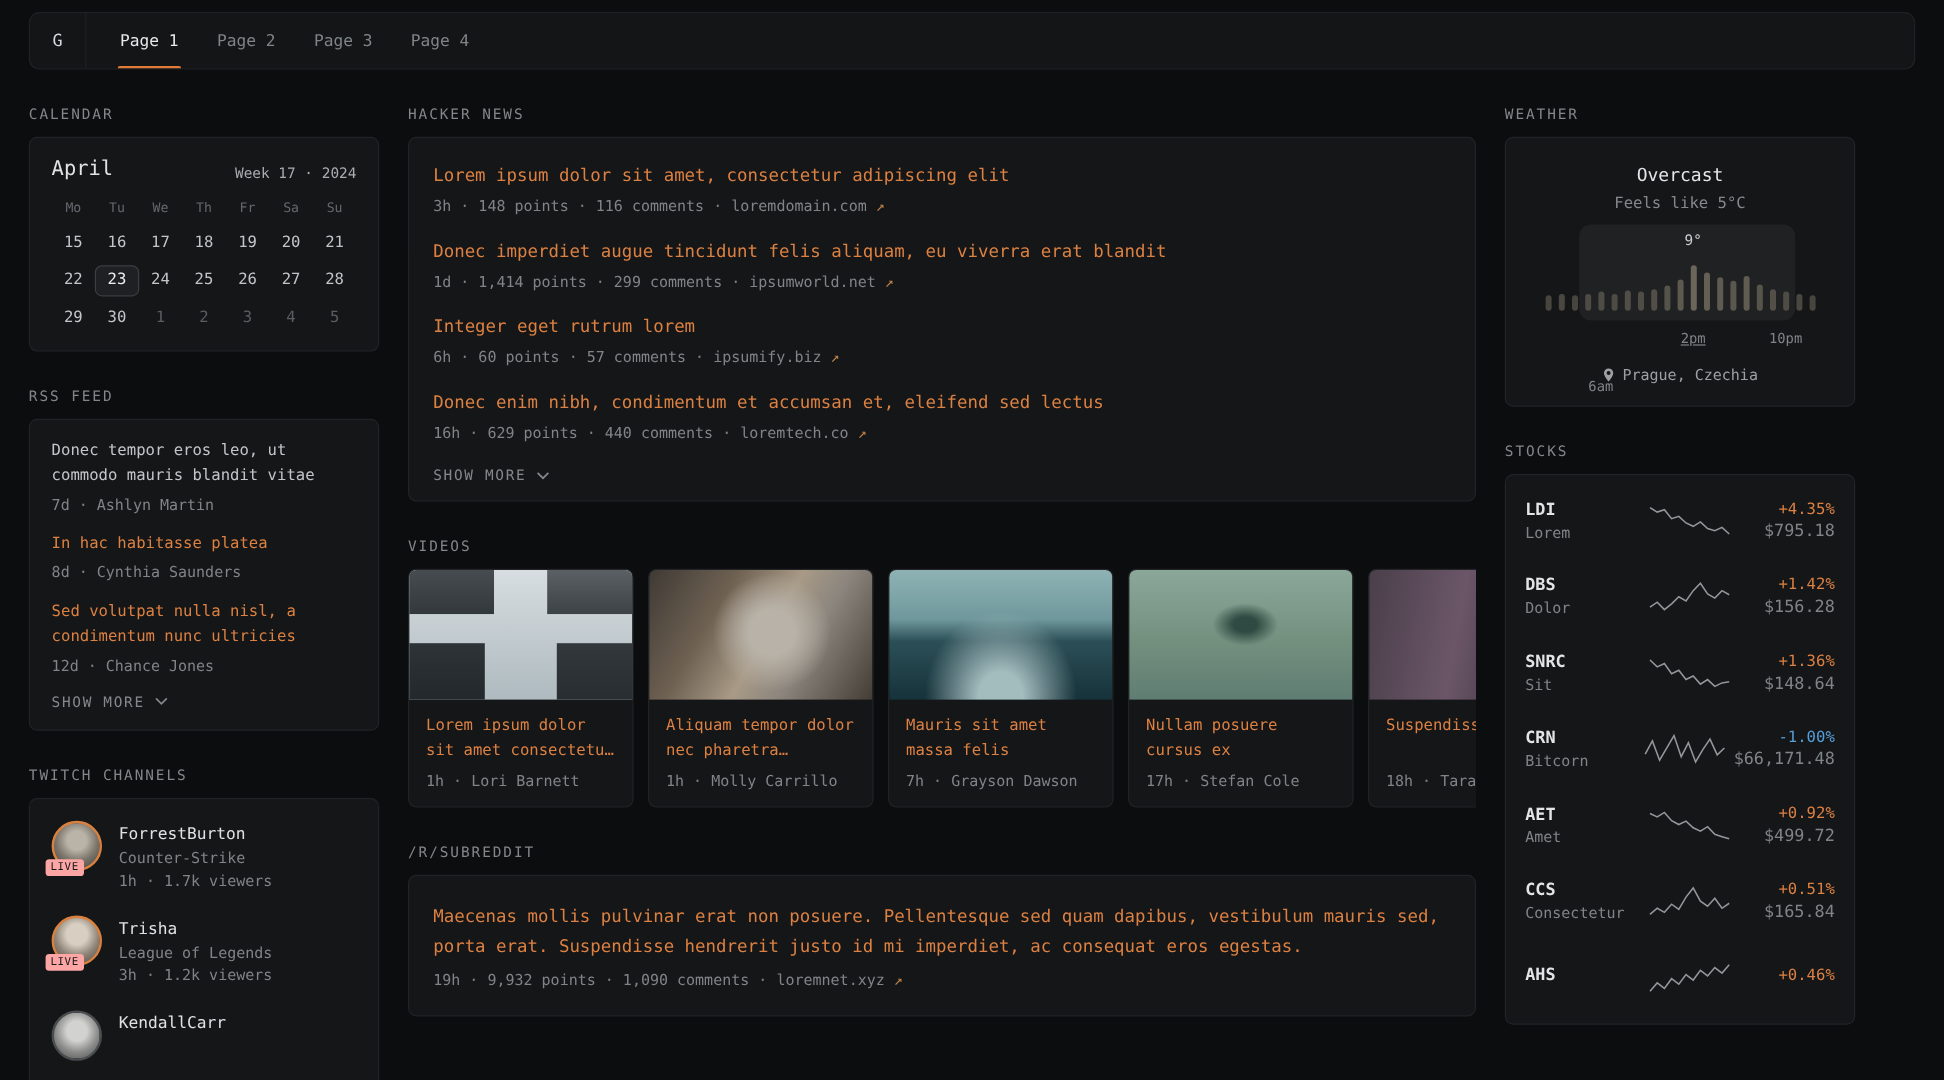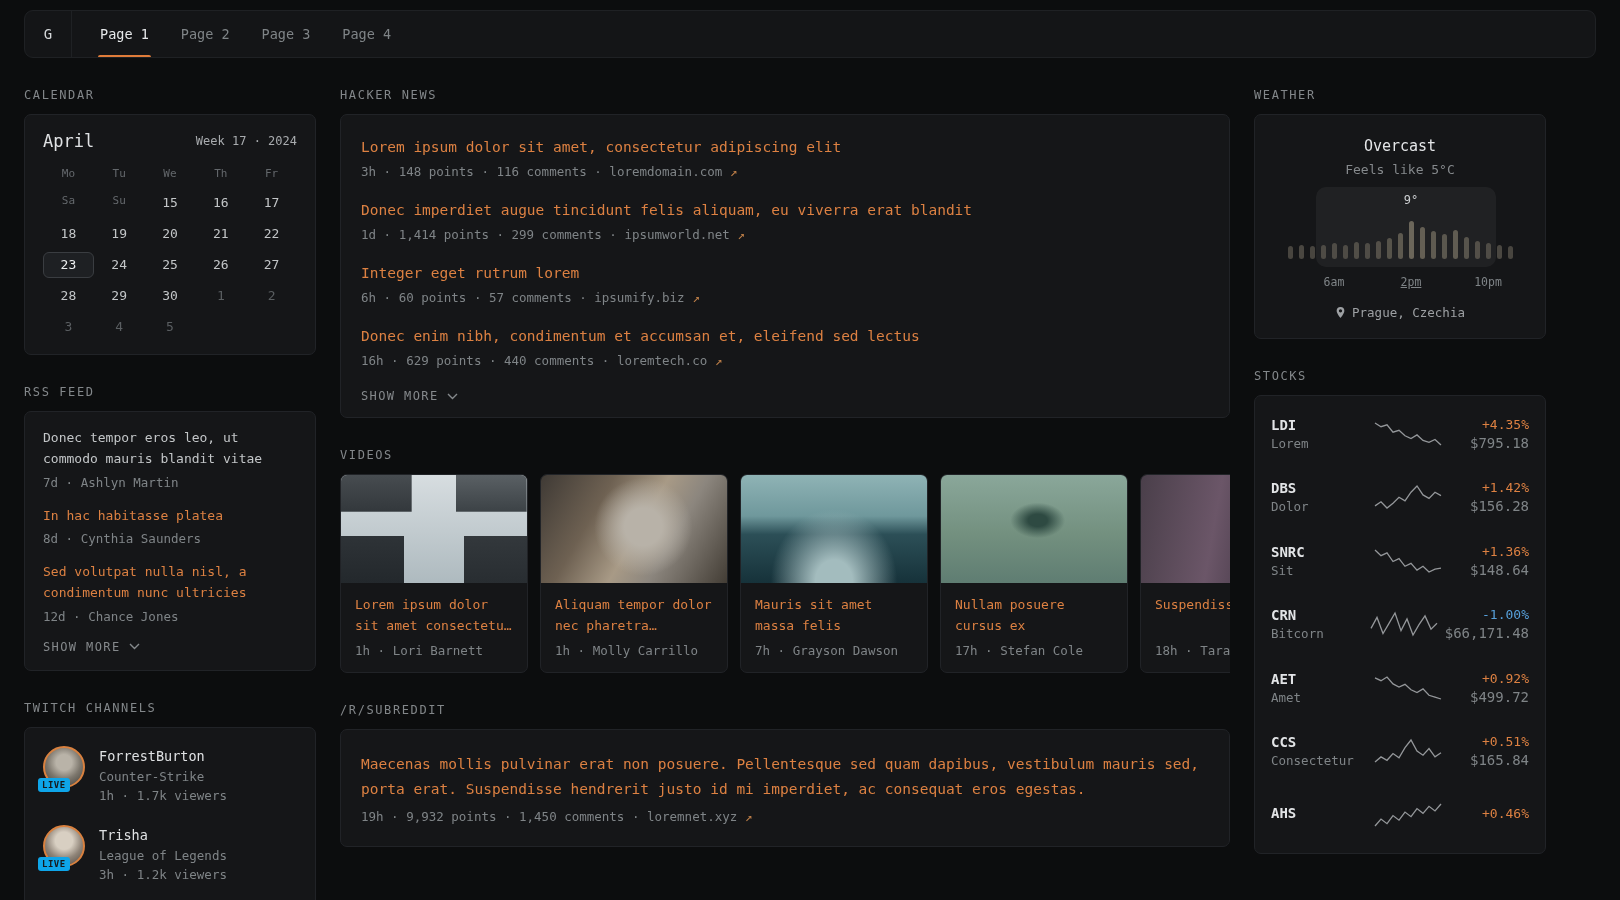--- a/index.html
+++ b/index.html
@@ -28,24 +28,24 @@
   .widget{margin-bottom:30px}
   .sec-title{font-size:12px;font-weight:normal;letter-spacing:1.6px;color:#83878a;margin-bottom:12px}
   .card{background:#151618;border:1px solid #212327;border-radius:7px}
   .pad{padding:16px 18px}
   .meta{font-size:12.5px;color:#7f8487;margin-top:5px}
   .accent{color:#dd8142}
   .arrow{color:#c08049}
 
   
   .cal-card{padding:16px 18px 14px}
-  .cal-head{display:flex;justify-content:space-between;align-items:center;margin-bottom:12px}
+  .cal-head{display:flex;justify-content:space-between;align-items:flex-end;margin-bottom:12px}
   .cal-month{font-size:17px;color:#e0e2e4}
   .cal-right{font-size:12px;color:#a9acaf}
-  .cal-grid{display:grid;grid-template-columns:repeat(5,1fr);row-gap:5px;text-align:center}
+  .cal-grid{display:grid;grid-template-columns:repeat(7,1fr);row-gap:5px;text-align:center}
   .cal-wd{font-size:11px;color:#64686c;height:22px;line-height:22px}
   .cal-day{font-size:13px;color:#c3c6c8;height:26px;line-height:26px}
   .cal-day.muted{color:#5a5e61}
   .cal-day.selected{background:#1e2023;border:1px solid #3a3d41;border-radius:6px;color:#eceeef;line-height:24px}
 
   
   .feed-item{margin-bottom:16px}
   .feed-title{font-size:13px;line-height:1.6;display:block}
   .feed-title.visited{color:#c3c6c8}
   .show-more{color:#85898c;font-size:12px;letter-spacing:1.4px;display:flex;align-items:center;gap:8px;margin-top:4px}
@@ -53,22 +53,22 @@
 
   
   .tw-card{padding:18px 18px 4px}
   .tw-row{display:flex;gap:14px;margin-bottom:22px;align-items:flex-start}
   .av-wrap{position:relative;flex:none}
   .avatar{width:42px;height:42px;border-radius:50%;border:2px solid #d9813f}
   .avatar.noring{border-color:#4a4d50}
   .av0{background:radial-gradient(circle at 50% 38%,#b9b3a8 0 26%,#7d776d 55%,#3d3a35 100%)}
   .av1{background:radial-gradient(circle at 50% 36%,#d8cfc2 0 28%,#8f8478 58%,#4a443d 100%)}
   .av2{background:radial-gradient(circle at 50% 40%,#d2d2d0 0 28%,#8a8a88 60%,#4c4c4a 100%)}
-  .live{position:absolute;left:-5px;bottom:-4px;background:#0ea5e9;color:#17181a;font-size:9px;
-    font-weight:bold;letter-spacing:.5px;padding:2px 4px;border-radius:3px}
+  .live{position:absolute;left:-5px;bottom:-4px;background:#fca5a5;color:#17181a;font-size:9px;
+    font-weight:normal;letter-spacing:.5px;padding:2px 4px;border-radius:3px}
   .tw-name{font-size:13.5px;color:#dfe1e3}
   .tw-game,.tw-meta{font-size:12.5px;color:#7f8487;margin-top:4px}
 
   
   .hn-card{padding:22px 20px 14px}
   .hn-item{margin-bottom:21px}
   .hn-title{font-size:14.5px;color:#dd8142;display:block;line-height:1.45}
   .hn-item .meta{margin-top:6px}
   .sub-card{padding:22px 20px}
   .sub-title{font-size:14.5px;line-height:1.7;color:#dd8142;display:block}
@@ -332,21 +332,21 @@
           </div>
 
         </div>
       </section>
 
       <section class="widget">
         <h2 class="sec-title">/R/SUBREDDIT</h2>
         <div class="card sub-card">
           <article>
             <a class="sub-title">Maecenas mollis pulvinar erat non posuere. Pellentesque sed quam dapibus, vestibulum mauris sed, porta erat. Suspendisse hendrerit justo id mi imperdiet, ac consequat eros egestas.</a>
-            <div class="meta"><span>19h · 9,932 points · 1,450 comments · </span><a class="domain"><span>loremnet.xyz</span> <span class="arrow">↗</span></a></div>
+            <div class="meta"><span>19h · 9,932 points · 1,090 comments · </span><a class="domain"><span>loremnet.xyz</span> <span class="arrow">↗</span></a></div>
           </article>
         </div>
       </section>
 
     </div>
 
     <div class="col col-right">
 
       <section class="widget">
         <h2 class="sec-title">WEATHER</h2>
@@ -374,21 +374,21 @@
                 <div class="wbar" style="height: 29px; opacity: 0.86;"></div>
                 <div class="wbar" style="height: 22px; opacity: 0.74;"></div>
                 <div class="wbar" style="height: 18px; opacity: 0.68;"></div>
                 <div class="wbar" style="height: 16px; opacity: 0.64;"></div>
                 <div class="wbar" style="height: 14px; opacity: 0.62;"></div>
                 <div class="wbar" style="height: 13px; opacity: 0.6;"></div>
               </div>
             <div class="peak" id="peak-temp" style="left: 123.5px;">9°</div>
           </div>
           <div class="w-times" id="w-times">
-              <span style="left: 46.5px;">6am</span>
+              <span style="left: 46.5px; margin-top: 40px;">6am</span>
               <span style="left: 123.5px; text-decoration: underline;">2pm</span>
               <span style="left: 200.5px;">10pm</span>
             </div>
           <div class="w-loc">
             <svg class="pin" viewBox="0 0 12 14">
                 <path d="M6 1a4.2 4.2 0 0 0-4.2 4.2C1.8 8.4 6 13 6 13s4.2-4.6 4.2-7.8A4.2 4.2 0 0 0 6 1zm0 6a1.8 1.8 0 1 1 0-3.6 1.8 1.8 0 0 1 0 3.6z"></path>
               </svg>
             <span>Prague, Czechia</span>
           </div>
         </div>

